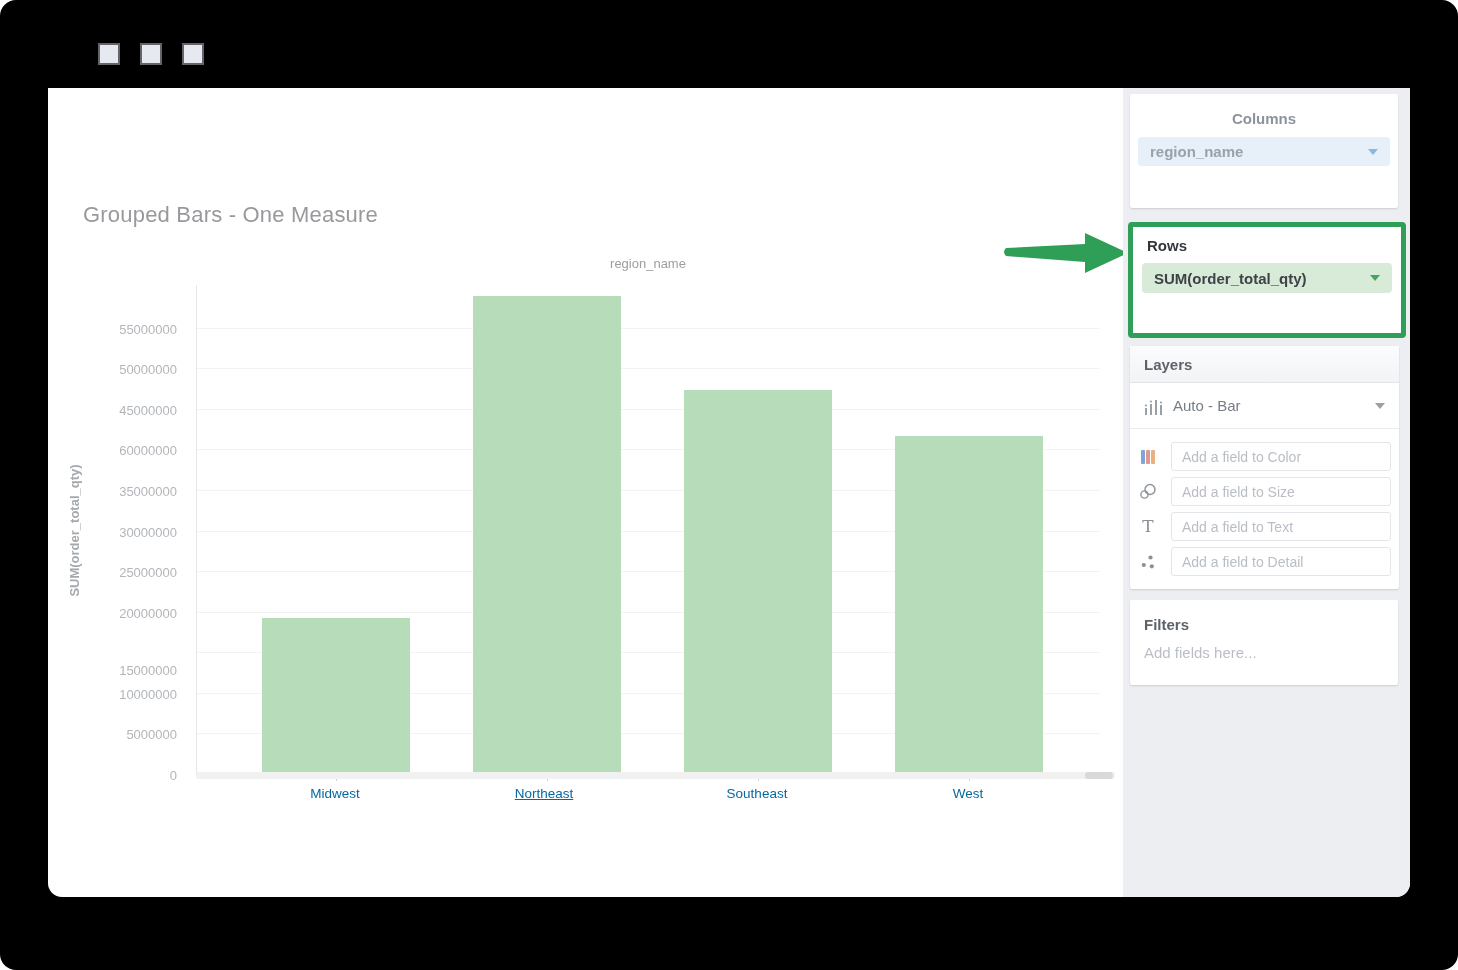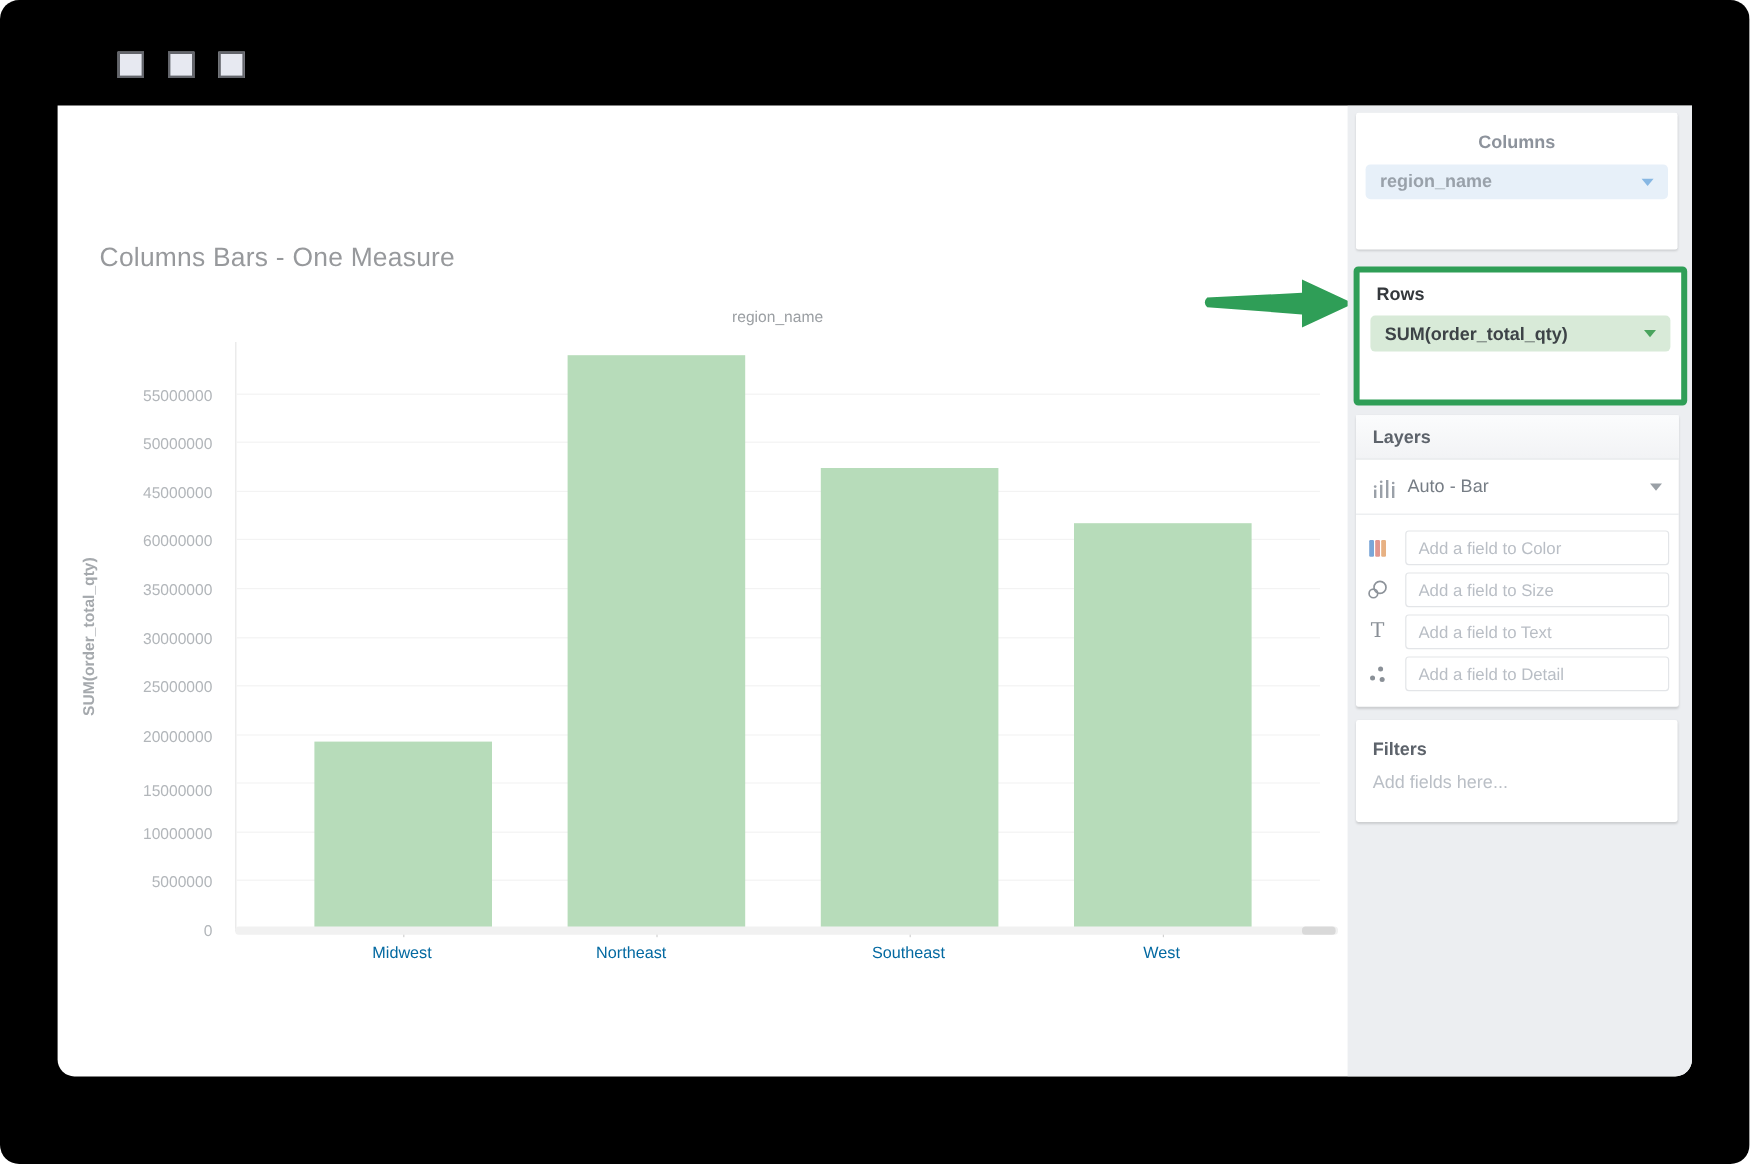--- a/index.html
+++ b/index.html
@@ -77,32 +77,32 @@
 <body>
 
 <div id="stage">
 
   <div class="win-square" style="left:98px"></div>
   <div class="win-square" style="left:140px"></div>
   <div class="win-square" style="left:182px"></div>
 
   <div class="content">
 
-    <div class="chart-title">Columns Bars - One Measure</div>
+    <div class="chart-title">Grouped Bars - One Measure</div>
     <div class="top-axis-label">region_name</div>
 
     <div class="y-axis-title">
       <span>SUM(order_total_qty)</span>
     </div>
 
     <div class="y-ticks">
         <div class="ytick" style="bottom: -8px;">0</div>
         <div class="ytick" style="bottom: 32.5785px;">5000000</div>
         <div class="ytick" style="bottom: 73.157px;">10000000</div>
-        <div class="ytick" style="bottom: 109px;">15000000</div>
+        <div class="ytick" style="bottom: 97px;">15000000</div>
         <div class="ytick" style="bottom: 154.314px;">20000000</div>
         <div class="ytick" style="bottom: 194.893px;">25000000</div>
         <div class="ytick" style="bottom: 235.471px;">30000000</div>
         <div class="ytick" style="bottom: 276.05px;">35000000</div>
         <div class="ytick" style="bottom: 316.628px;">60000000</div>
         <div class="ytick" style="bottom: 357.207px;">45000000</div>
         <div class="ytick" style="bottom: 397.785px;">50000000</div>
         <div class="ytick" style="bottom: 438.364px;">55000000</div>
       </div>
 
@@ -123,21 +123,21 @@
         <div class="bar" style="left: 276px; height: 478.826px; background: rgb(183, 220, 186);"></div>
         <div class="xtickmark" style="left: 350px;"></div>
         <div class="bar" style="left: 487px; height: 385.496px; background: rgb(183, 220, 186);"></div>
         <div class="xtickmark" style="left: 561px;"></div>
         <div class="bar" style="left: 698px; height: 339.236px; background: rgb(183, 220, 186);"></div>
         <div class="xtickmark" style="left: 772px;"></div>
       </div>
 
     <div class="x-labels">
         <div class="xlabel" style="left: 139px;">Midwest</div>
-        <div class="xlabel" style="left: 330px;">Northeast</div>
+        <div class="xlabel" style="left: 348px; text-decoration: underline;">Northeast</div>
         <div class="xlabel" style="left: 561px;">Southeast</div>
         <div class="xlabel" style="left: 772px; text-align: right;">West</div>
       </div>
 
     <div class="scroll-track">
       <div class="scroll-thumb"></div>
     </div>
 
     <svg class="anno-arrow" width="127" height="56" viewBox="0 0 127 56">
       <path d="M3,23 L82,19 L82,8 L125,28 L82,48 L82,37 L3,31 Q-1,27 3,23 Z" fill="#2f9e57"></path>

